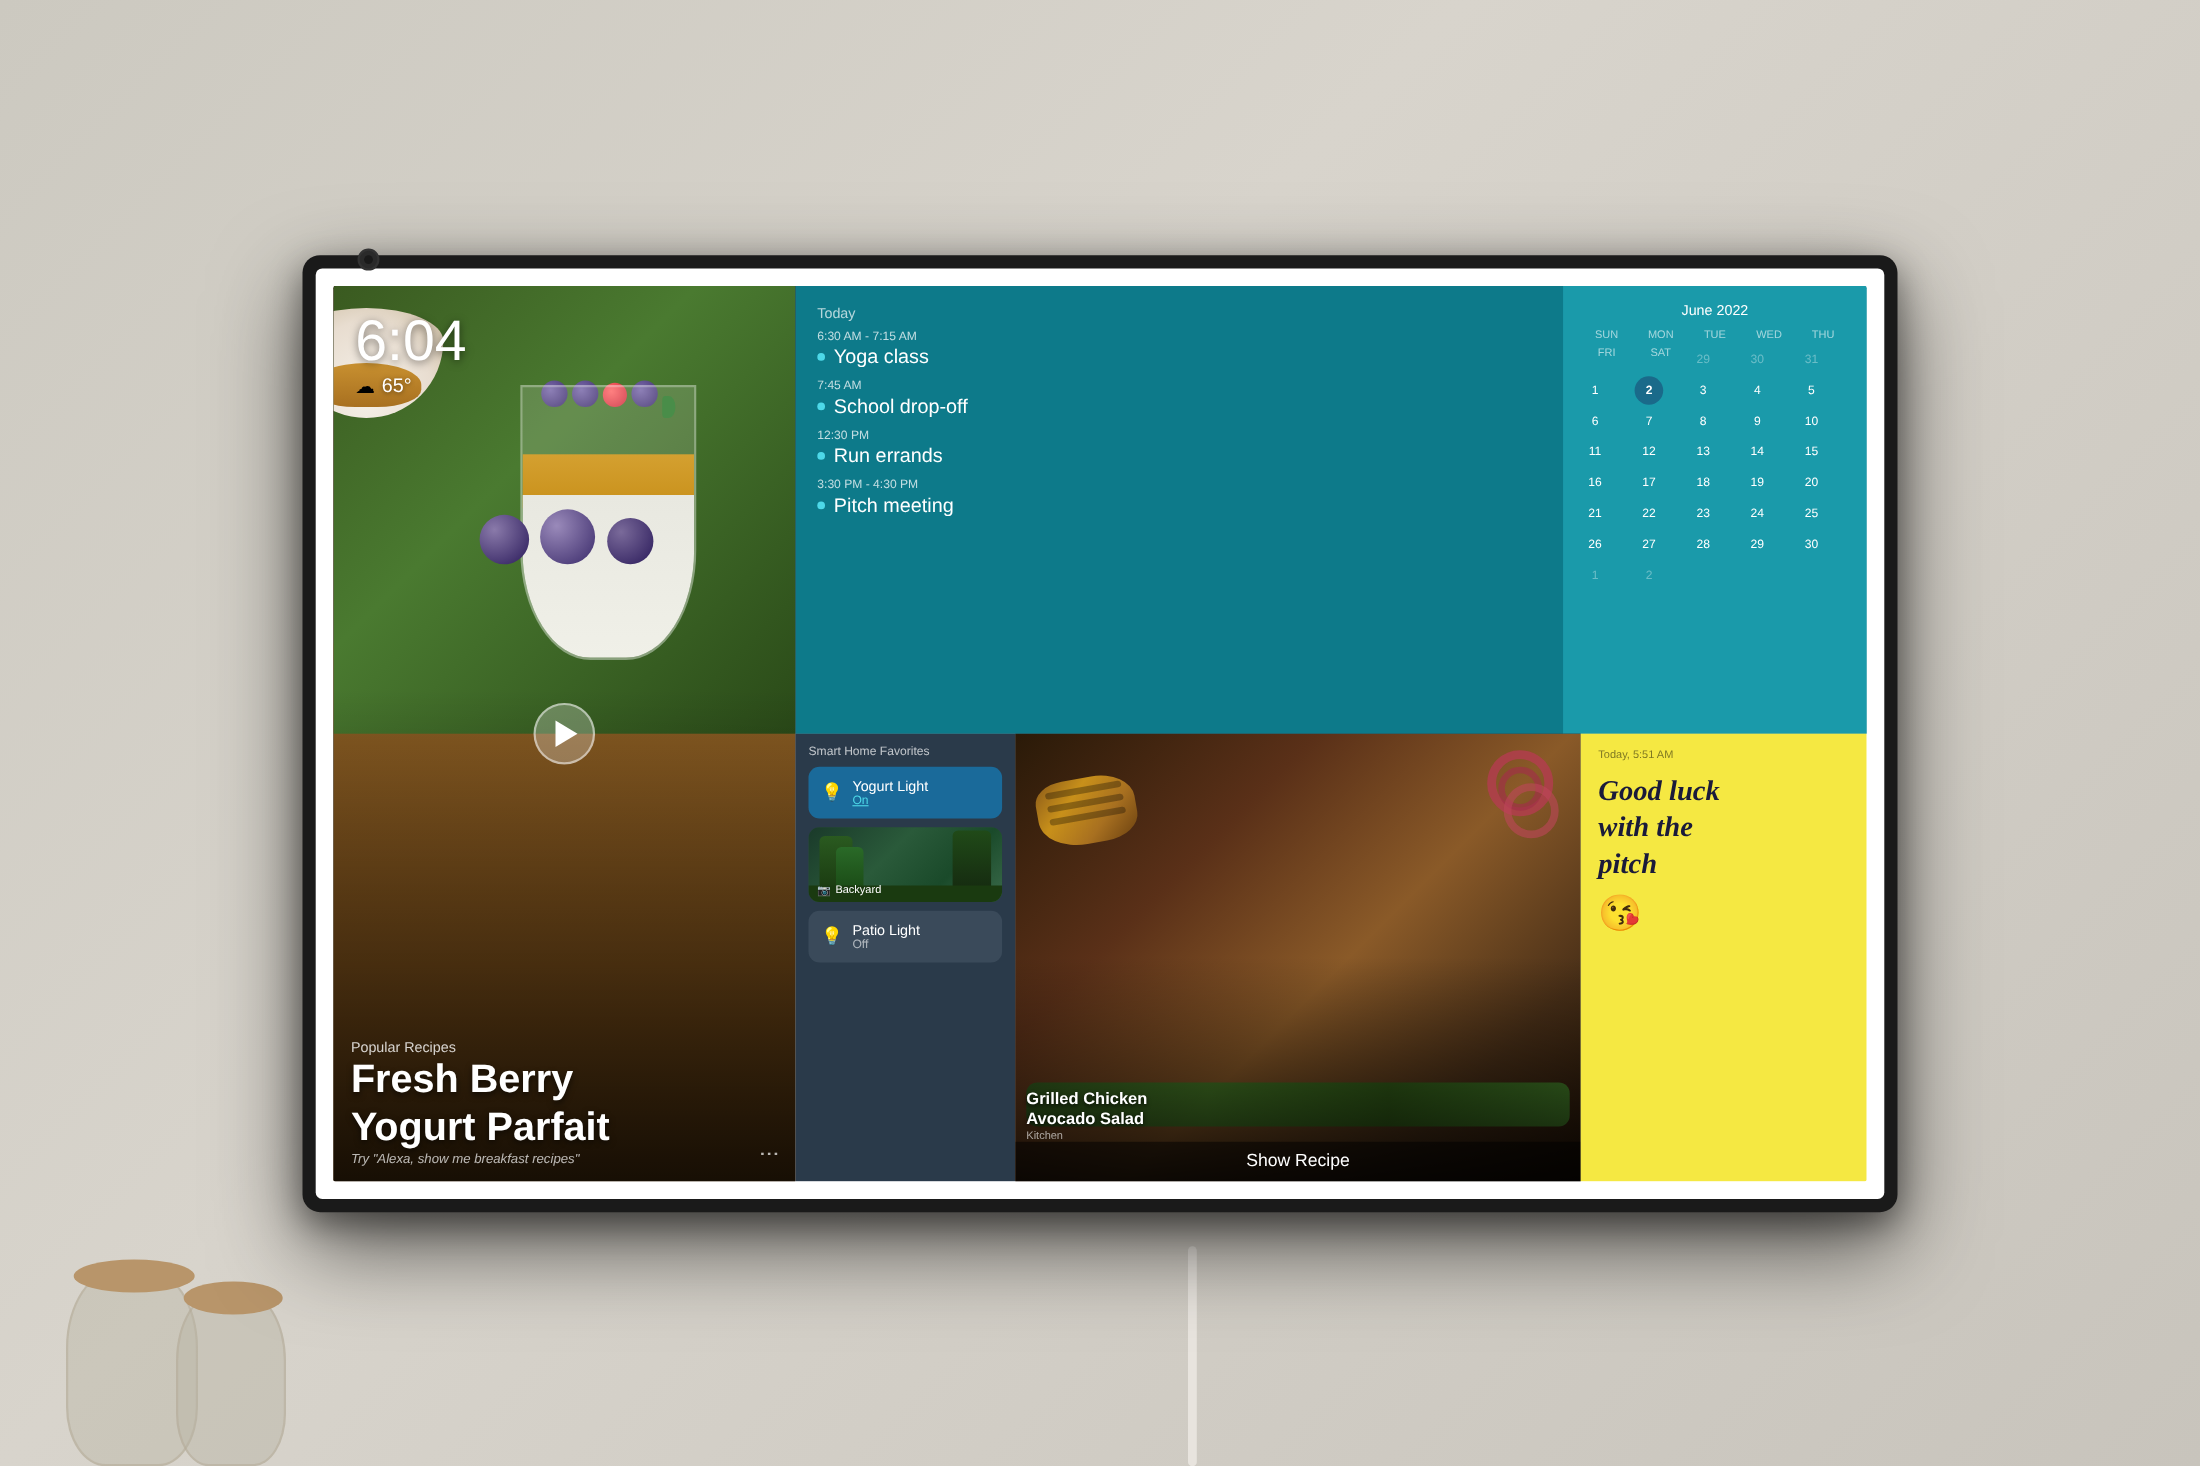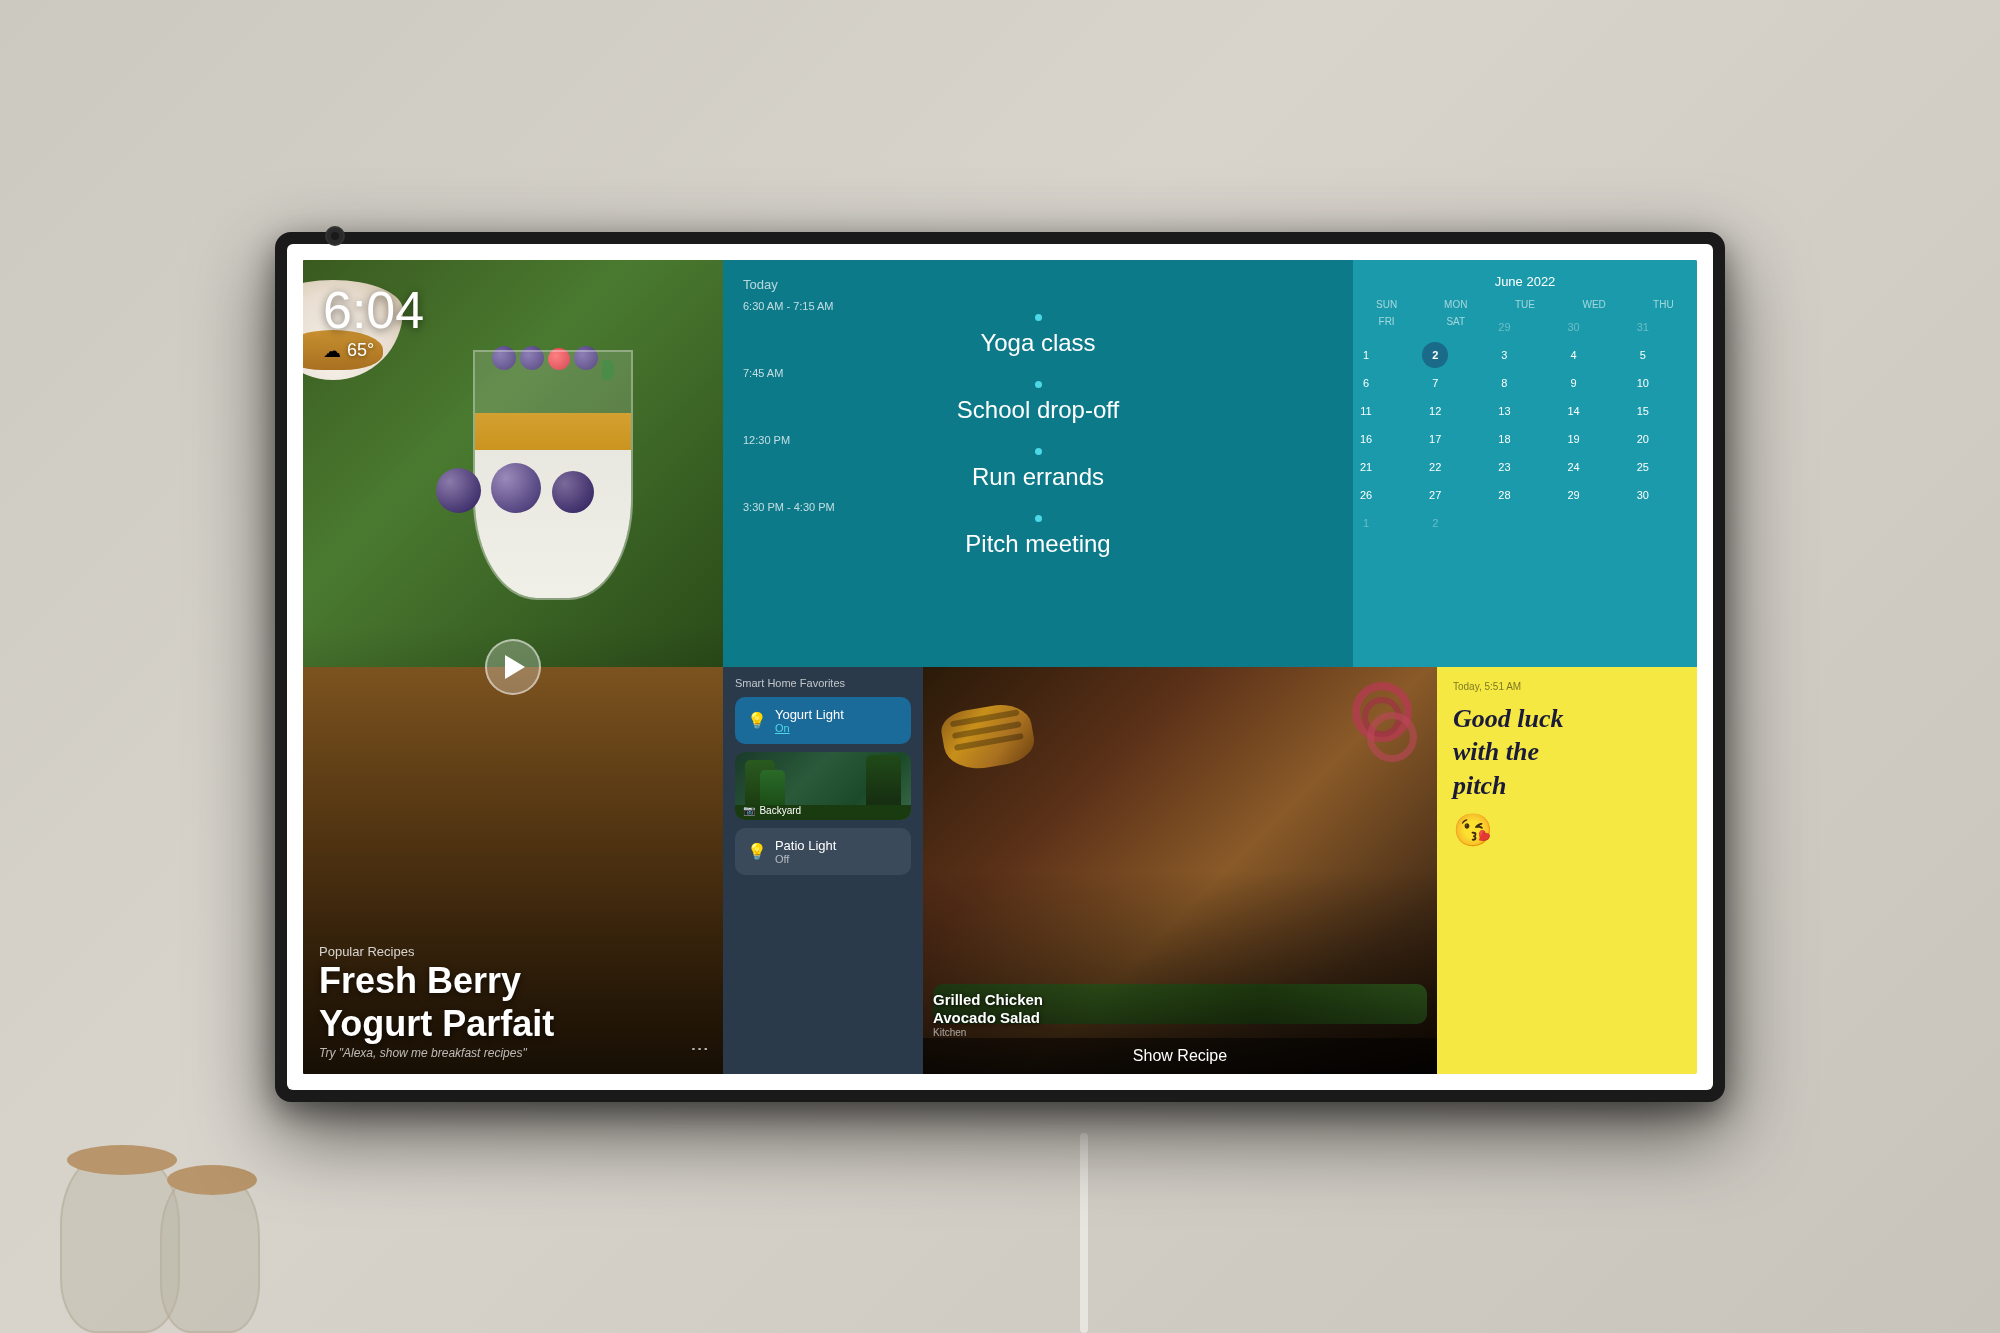--- a/index.html
+++ b/index.html
@@ -317,40 +317,39 @@
     .event-item {
       margin-bottom: 10px;
     }
     .event-time {
       color: rgba(255,255,255,0.75);
       font-size: 11px;
       margin-bottom: 2px;
     }
     .event-title {
       color: white;
-      font-size: 24px;
+      font-size: 18px;
       font-weight: 500;
       display: flex;
       align-items: center;
       gap: 8px;
-      flex-direction: column;
     }
     .event-dot {
       width: 7px;
       height: 7px;
       background: #4dd8e8;
       border-radius: 50%;
       flex-shrink: 0;
     }
 
     
     .calendar-panel {
-      width: 344px;
+      width: 276px;
       background: #1a9aaa;
-      padding: 14px 0;
+      padding: 14px 16px;
     }
     .cal-month {
       color: white;
       font-size: 13px;
       font-weight: 500;
       text-align: center;
       margin-bottom: 8px;
     }
     .cal-grid {
       display: grid;

